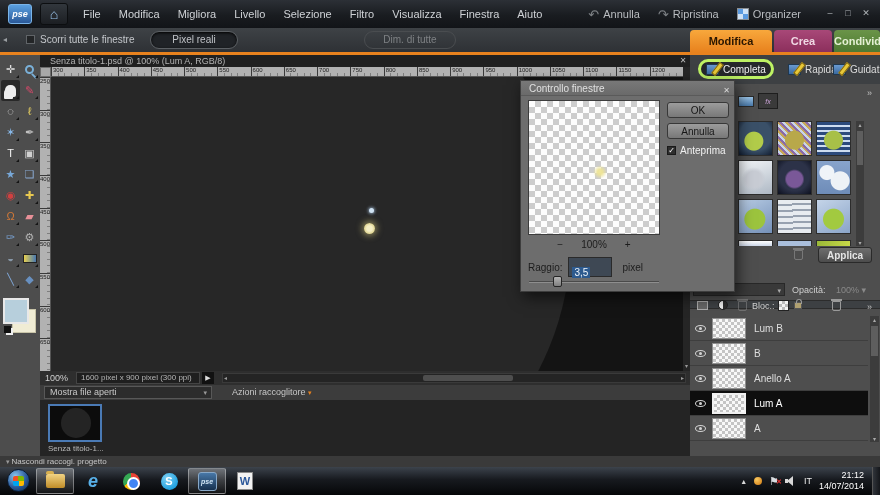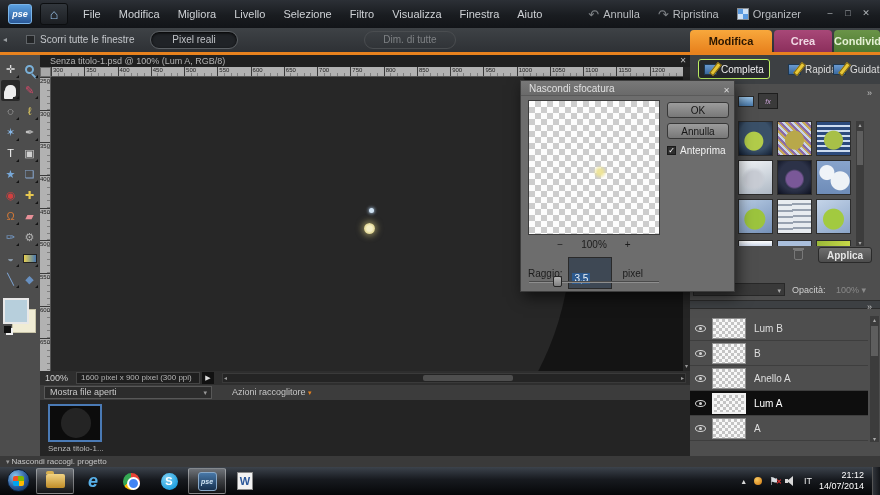--- a/index.html
+++ b/index.html
@@ -118,21 +118,21 @@
   .bin-label { position:absolute; left:8px; top:44px; font-size:8px; color:#b8b8b8; }
   .statusline { position:absolute; left:0; top:456px; width:880px; height:11px; background:#3a3a3a;
                 font-size:8px; color:#c6c6c6; line-height:11px; padding-left:6px; }
   .statusline .arr { color:#999; font-size:7px; }
 
   
   .rightpanel { position:absolute; left:690px; top:55px; width:190px; height:401px; background:#4e4e4e; }
   .modesrow { position:absolute; left:0; top:0; width:190px; height:29px; background:#3d4043; }
   .mode-btn { position:absolute; top:4px; height:20px; display:flex; align-items:center; gap:4px;
               font-size:10px; color:#dcdcdc; padding:0 5px; }
-  .mode-btn.active { background:#26282b; border:1px solid #bef264; border-radius:3px; color:#f0f0f0; }
+  .mode-btn.active { background:#26282b; border:3px solid #bef264; border-radius:10px; color:#f0f0f0; }
   .mode-icon { width:13px; height:11px; border:1px solid #203850; background:linear-gradient(#6a9ad0,#3a6aa0); position:relative; }
   .mode-icon::after { content:""; position:absolute; right:-2px; top:-3px; width:3px; height:12px;
                       background:#e8c838; border:1px solid #7a6010; transform:rotate(38deg); }
   .fx-area { position:absolute; left:0; top:29px; width:190px; height:216px; }
   .side-box { position:absolute; left:8px; width:34px; height:22px; border:1px solid #6e6e6e; border-radius:2px; }
   .collapse-ico { position:absolute; right:8px; color:#c0c0c0; font-size:9px; }
   .fx-minitab1 { position:absolute; left:48px; top:12px; width:16px; height:11px; border:1px solid #2a2a2a;
                  background:linear-gradient(#9ac4e8,#4878a8); }
   .fx-minitab2 { position:absolute; left:68px; top:9px; width:20px; height:16px; border:1px solid #1e1e1e;
                  background:#3a3a3a; color:#cba4d8; font-size:7px; font-style:italic; text-align:center; line-height:15px; }
@@ -218,21 +218,21 @@
   .dlg-btn { position:absolute; left:146px; width:62px; height:16px; border:1px solid #383838; border-radius:3px;
              background:linear-gradient(#9c9c9c,#787878); color:#161616; font-size:10px; text-align:center; line-height:15px; }
   .dlg-check { position:absolute; left:146px; top:64px; display:flex; align-items:center; gap:4px;
                font-size:10px; color:#f0f0f0; }
   .dlg-check .box { width:9px; height:9px; background:#2e2e2e; border:1px solid #1a1a1a; color:#fff;
                     font-size:8px; line-height:8px; text-align:center; }
   .dlg-zoomrow { position:absolute; left:7px; top:158px; width:132px; font-size:10px; color:#1c1c1c;
                  display:flex; justify-content:center; gap:18px; }
   .dlg-raggio { position:absolute; left:7px; top:176px; font-size:10px; color:#1c1c1c; display:flex; align-items:center; }
   .dlg-input { width:44px; height:14px; background:#3e4854; border:1px solid #2a2a2a; margin:0 10px 0 6px;
-               padding:15px 3px; font-size:10px; }
+               padding:9px 3px; font-size:10px; }
   .dlg-input .sel { background:#2d5a8e; color:#eef4fa; padding:0 2px; }
   .dlg-slider { position:absolute; left:8px; top:200px; width:130px; height:2px; background:#4a4a4a;
                 border-bottom:1px solid #8e8e8e; }
   .dlg-handle { position:absolute; left:24px; top:-5px; width:9px; height:11px; border:1px solid #252525;
                 border-radius:2px; background:linear-gradient(#b4b4b4,#7e7e7e); }
 
   
   .taskbar { position:absolute; left:0; top:467px; width:880px; height:28px;
              background:linear-gradient(#3c434c,#171a1f 45%,#050608); }
   .start-orb { position:absolute; left:7px; top:2px; width:23px; height:23px; border-radius:50%;
@@ -565,20 +565,29 @@
 
     <div class="layers">
       <span class="blend-dd">
         <span>Normale</span>
         <span class="arr">▾</span>
       </span>
       <span class="opac-lbl">Opacità:</span>
       <span class="opac-val">
         <span>100%</span> ▾
       </span>
+      <div class="layer-icons">
+        <span class="li-new"></span>
+        <span class="li-adj"></span>
+        <span class="mini-trash li-trash-dim" style="position:absolute;"></span>
+        <span class="li-lock-lbl">Bloc.:</span>
+        <span class="li-checker"></span>
+        <span class="li-lock"></span>
+        <span class="mini-trash li-trash-right" style="position:absolute;"></span>
+      </div>
       <div class="layer-rows" id="layerRows">
           <div class="layer-row">
             <span class="eye"></span>
             <span class="layer-thumb"></span>
             <span class="layer-name">Lum B</span>
           </div>
           <div class="layer-row">
             <span class="eye"></span>
             <span class="layer-thumb"></span>
             <span class="layer-name">B</span>
@@ -602,21 +611,21 @@
       <div class="layers-scroll">
         <span class="arr" style="top:0;">▴</span>
         <span class="thumb"></span>
         <span class="arr" style="bottom:0;">▾</span>
       </div>
     </div>
   </div>
 
   <div class="dialog">
     <div class="dlg-title">
-      <span>Nascondi sfocatura</span>
+      <span>Controllo finestre</span>
       <span class="dlg-close">✕</span>
     </div>
     <div class="dlg-preview">
       <span class="dlg-dot"></span>
     </div>
     <div class="dlg-btn" style="top:21px;">OK</div>
     <div class="dlg-btn" style="top:42px;">Annulla</div>
     <div class="dlg-check">
       <span class="box">✓</span>
       <span>Anteprima</span>

